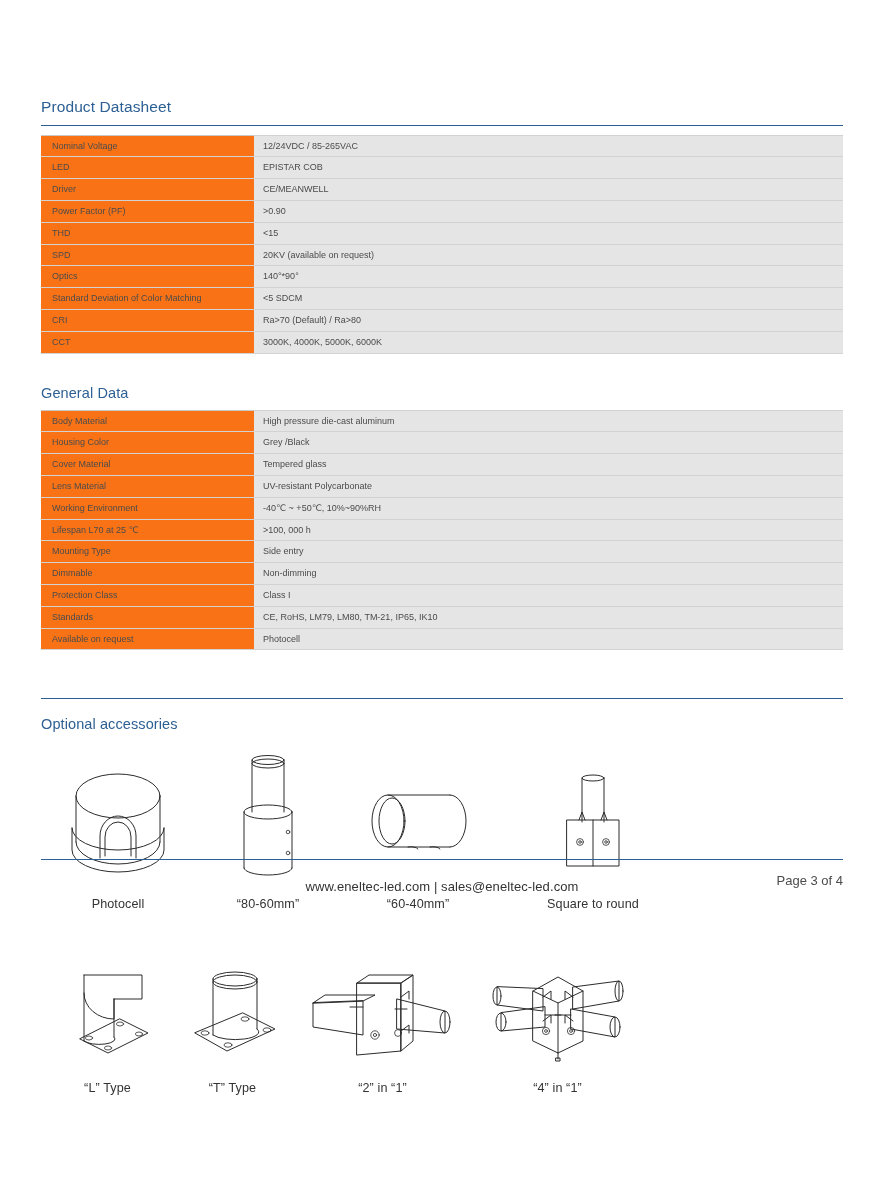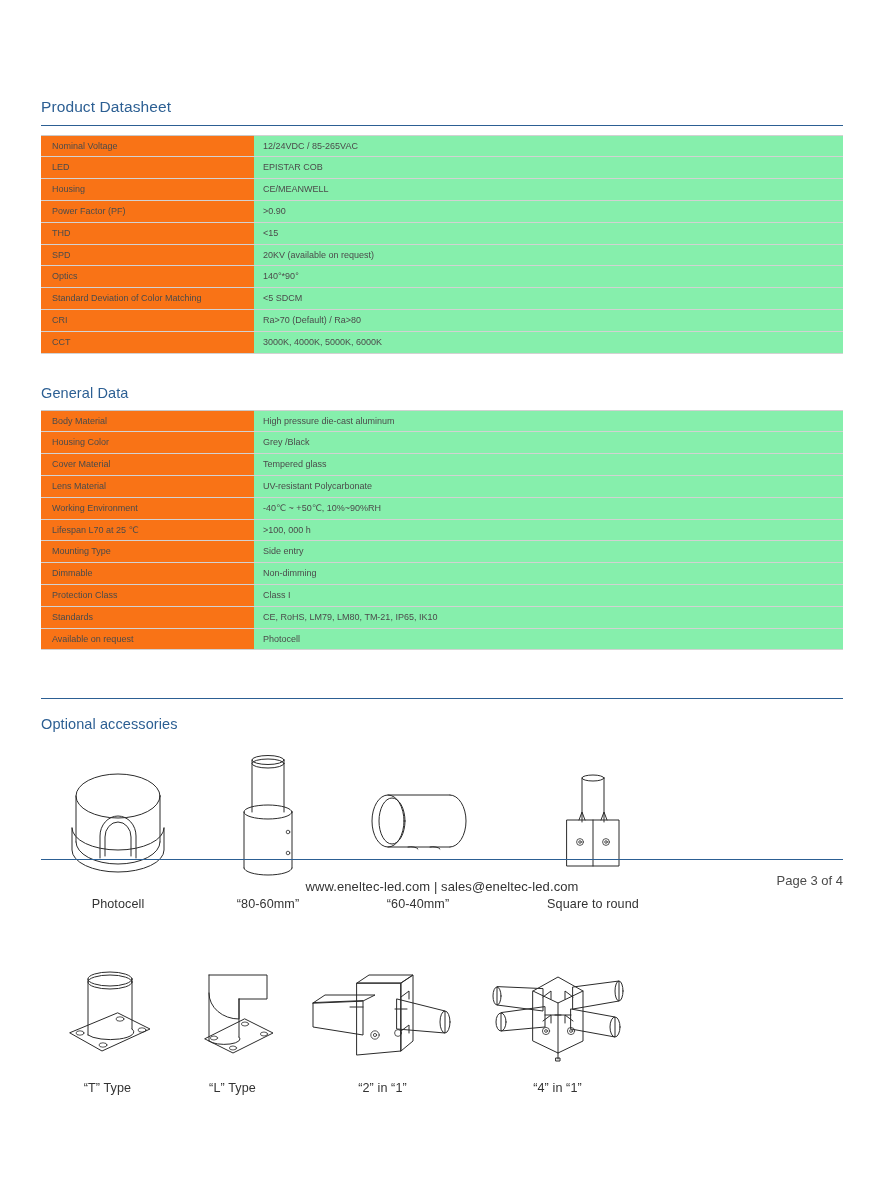--- a/index.html
+++ b/index.html
@@ -72,21 +72,21 @@
     white-space: nowrap;
     overflow: hidden;
     text-overflow: ellipsis;
   }
   table.spec td.k {
     width: 202px;
     background: #f97316;
     color: #4b4b4b;
   }
   table.spec td.v {
-    background: #86efac;
+    background: #e5e5e5;
     padding-left: 9px;
   }
   table.spec tr:first-child td { border-top: 1px solid #d2d2d2; }
   table.spec tr:first-child td.k { border-top: 1px solid #c9c9c9; }
 
   .tbl-electrical { margin-top: 10px; }
   .tbl-general    { margin-top: 10px; }
 
   
   .rule-accessories {
@@ -188,21 +188,21 @@
     <tbody>
         <tr>
           <td class="k">Nominal Voltage</td>
           <td class="v">12/24VDC / 85-265VAC</td>
         </tr>
         <tr>
           <td class="k">LED</td>
           <td class="v">EPISTAR COB</td>
         </tr>
         <tr>
-          <td class="k">Housing</td>
+          <td class="k">Driver</td>
           <td class="v">CE/MEANWELL</td>
         </tr>
         <tr>
           <td class="k">Power Factor (PF)</td>
           <td class="v">&gt;0.90</td>
         </tr>
         <tr>
           <td class="k">THD</td>
           <td class="v">&lt;15</td>
         </tr>
@@ -354,52 +354,52 @@
         </svg>
       </div>
       <div class="acc-label">Square to round</div>
     </div>
   </div>
 
   <div class="acc-grid row2">
 
     <div class="acc-cell">
       <div class="acc-art">
+        <svg class="art" width="100" height="106" viewBox="0 0 100 106" aria-hidden="true">
+          <path d="M22 80 L50 94 L90 74 L62 60 Z"></path>
+          <path d="M26 16 L84 16 L84 40 L56 40"></path>
+          <path d="M26 16 L26 34 a30 26 0 0 0 30 26 L56 40"></path>
+          <path d="M26 34 L26 82"></path>
+          <path d="M56 40 L56 78"></path>
+          <path d="M26 82 a15 5 0 0 0 30 -4"></path>
+          <ellipse class="thin" cx="31" cy="79" rx="3.6" ry="2"></ellipse>
+          <ellipse class="thin" cx="50" cy="89" rx="3.6" ry="2"></ellipse>
+          <ellipse class="thin" cx="62" cy="65" rx="3.6" ry="2"></ellipse>
+          <ellipse class="thin" cx="81" cy="75" rx="3.6" ry="2"></ellipse>
+        </svg>
+      </div>
+      <div class="acc-label">“L” Type</div>
+    </div>
+
+    <div class="acc-cell">
+      <div class="acc-art">
         <svg class="art" width="104" height="106" viewBox="0 0 104 106" aria-hidden="true">
           <path d="M14 74 L46 92 L94 70 L62 54 Z"></path>
           <ellipse cx="54" cy="20" rx="22" ry="7"></ellipse>
           <ellipse cx="54" cy="23" rx="22" ry="7"></ellipse>
           <path d="M32 20 L32 76"></path>
           <path d="M76 20 L76 70"></path>
           <path d="M32 76 a22 7 0 0 0 44 -6"></path>
           <ellipse class="thin" cx="24" cy="74" rx="4" ry="2.2"></ellipse>
           <ellipse class="thin" cx="47" cy="86" rx="4" ry="2.2"></ellipse>
           <ellipse class="thin" cx="64" cy="60" rx="4" ry="2.2"></ellipse>
           <ellipse class="thin" cx="86" cy="71" rx="4" ry="2.2"></ellipse>
         </svg>
       </div>
       <div class="acc-label">“T” Type</div>
-    </div>
-
-    <div class="acc-cell">
-      <div class="acc-art">
-        <svg class="art" width="100" height="106" viewBox="0 0 100 106" aria-hidden="true">
-          <path d="M22 80 L50 94 L90 74 L62 60 Z"></path>
-          <path d="M26 16 L84 16 L84 40 L56 40"></path>
-          <path d="M26 16 L26 34 a30 26 0 0 0 30 26 L56 40"></path>
-          <path d="M26 34 L26 82"></path>
-          <path d="M56 40 L56 78"></path>
-          <path d="M26 82 a15 5 0 0 0 30 -4"></path>
-          <ellipse class="thin" cx="31" cy="79" rx="3.6" ry="2"></ellipse>
-          <ellipse class="thin" cx="50" cy="89" rx="3.6" ry="2"></ellipse>
-          <ellipse class="thin" cx="62" cy="65" rx="3.6" ry="2"></ellipse>
-          <ellipse class="thin" cx="81" cy="75" rx="3.6" ry="2"></ellipse>
-        </svg>
-      </div>
-      <div class="acc-label">“L” Type</div>
     </div>
 
     <div class="acc-cell">
       <div class="acc-art">
         <svg class="art" width="156" height="106" viewBox="0 0 156 106" aria-hidden="true">
           <g transform="translate(0,14)">
             <path d="M8 30 L8 54 L58 62 L58 28 Z"></path>
             <path d="M8 30 L20 22 L70 22 L58 28 Z"></path>
             <path d="M92 26 L140 38 L140 60 L92 56 Z"></path>
             <ellipse cx="140" cy="49" rx="5" ry="11"></ellipse>

